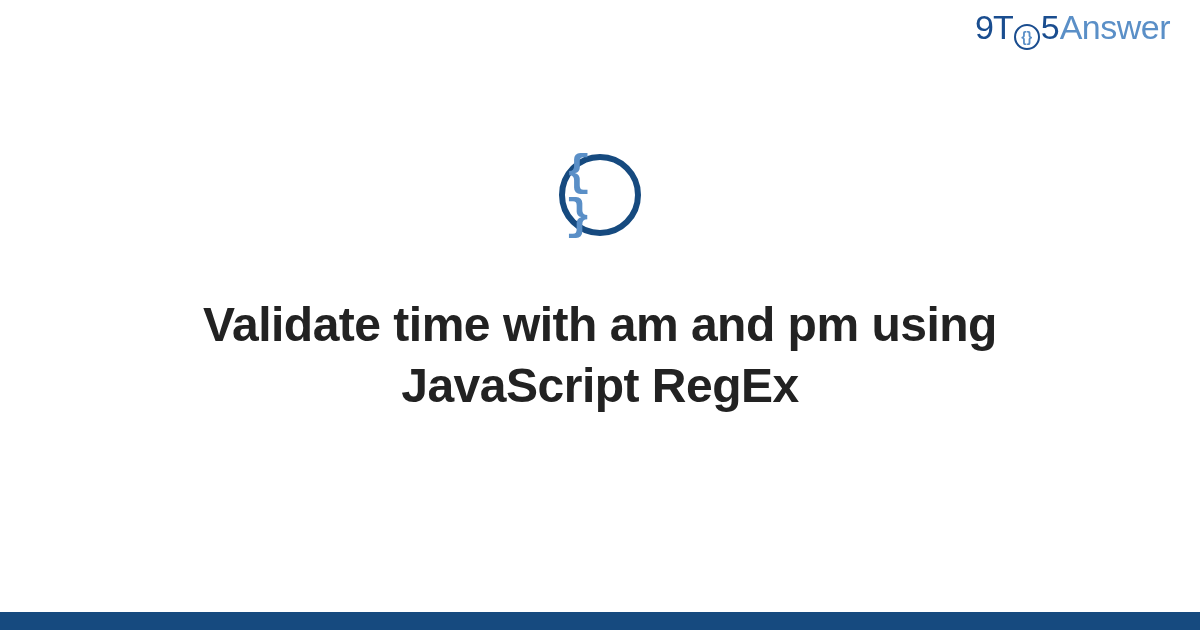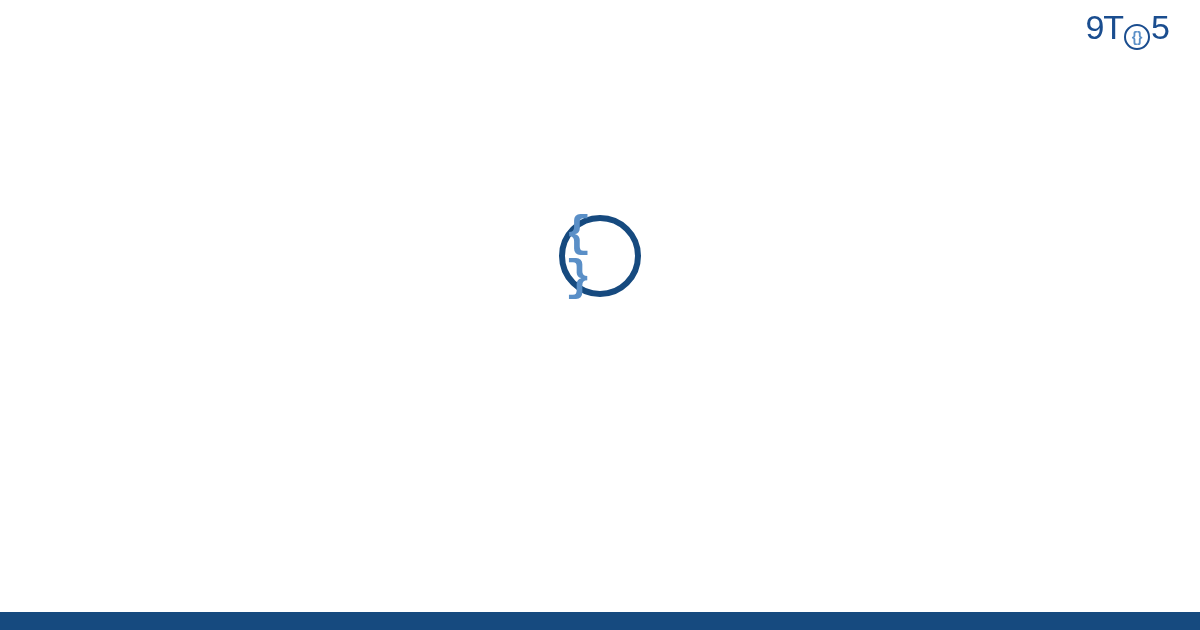--- a/index.html
+++ b/index.html
@@ -109,21 +109,23 @@
   </style>
 </head>
 <body>
 
 <div class="logo">
   <span class="logo-9t">9T</span>
   <span class="logo-circle">
     <span class="logo-circle-inner">{}</span>
   </span>
   <span class="logo-5">5</span>
+  <span class="logo-answer">Answer</span>
 </div>
 
 <div class="content">
   <div class="icon-wrapper">
     <span class="icon-braces">{ }</span>
   </div>
+  <h1 class="title">Validate time with am and pm using JavaScript RegEx</h1>
 </div>
 
 <div class="bottom-bar"></div>
 
 </body></html>

